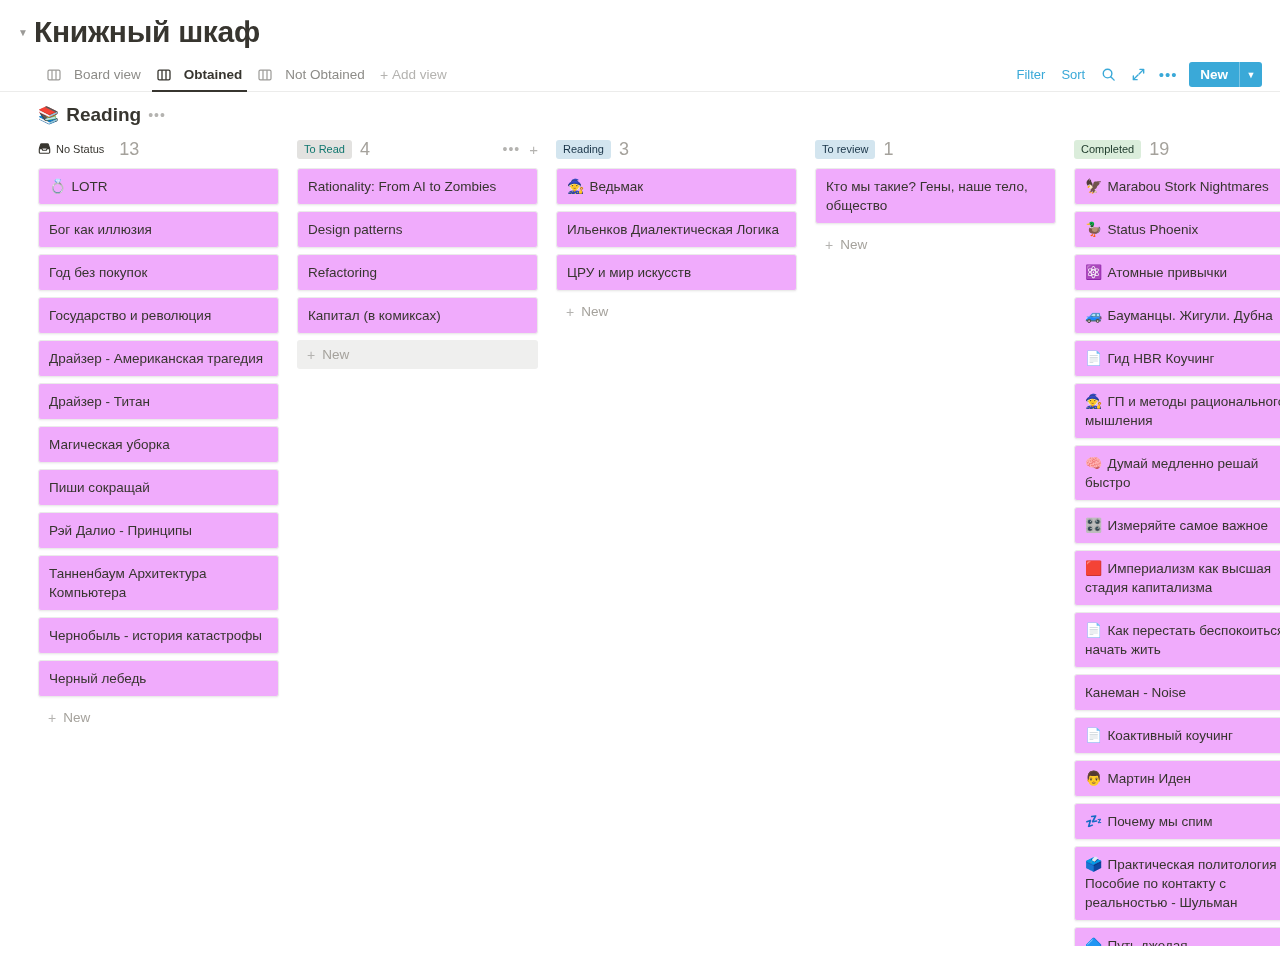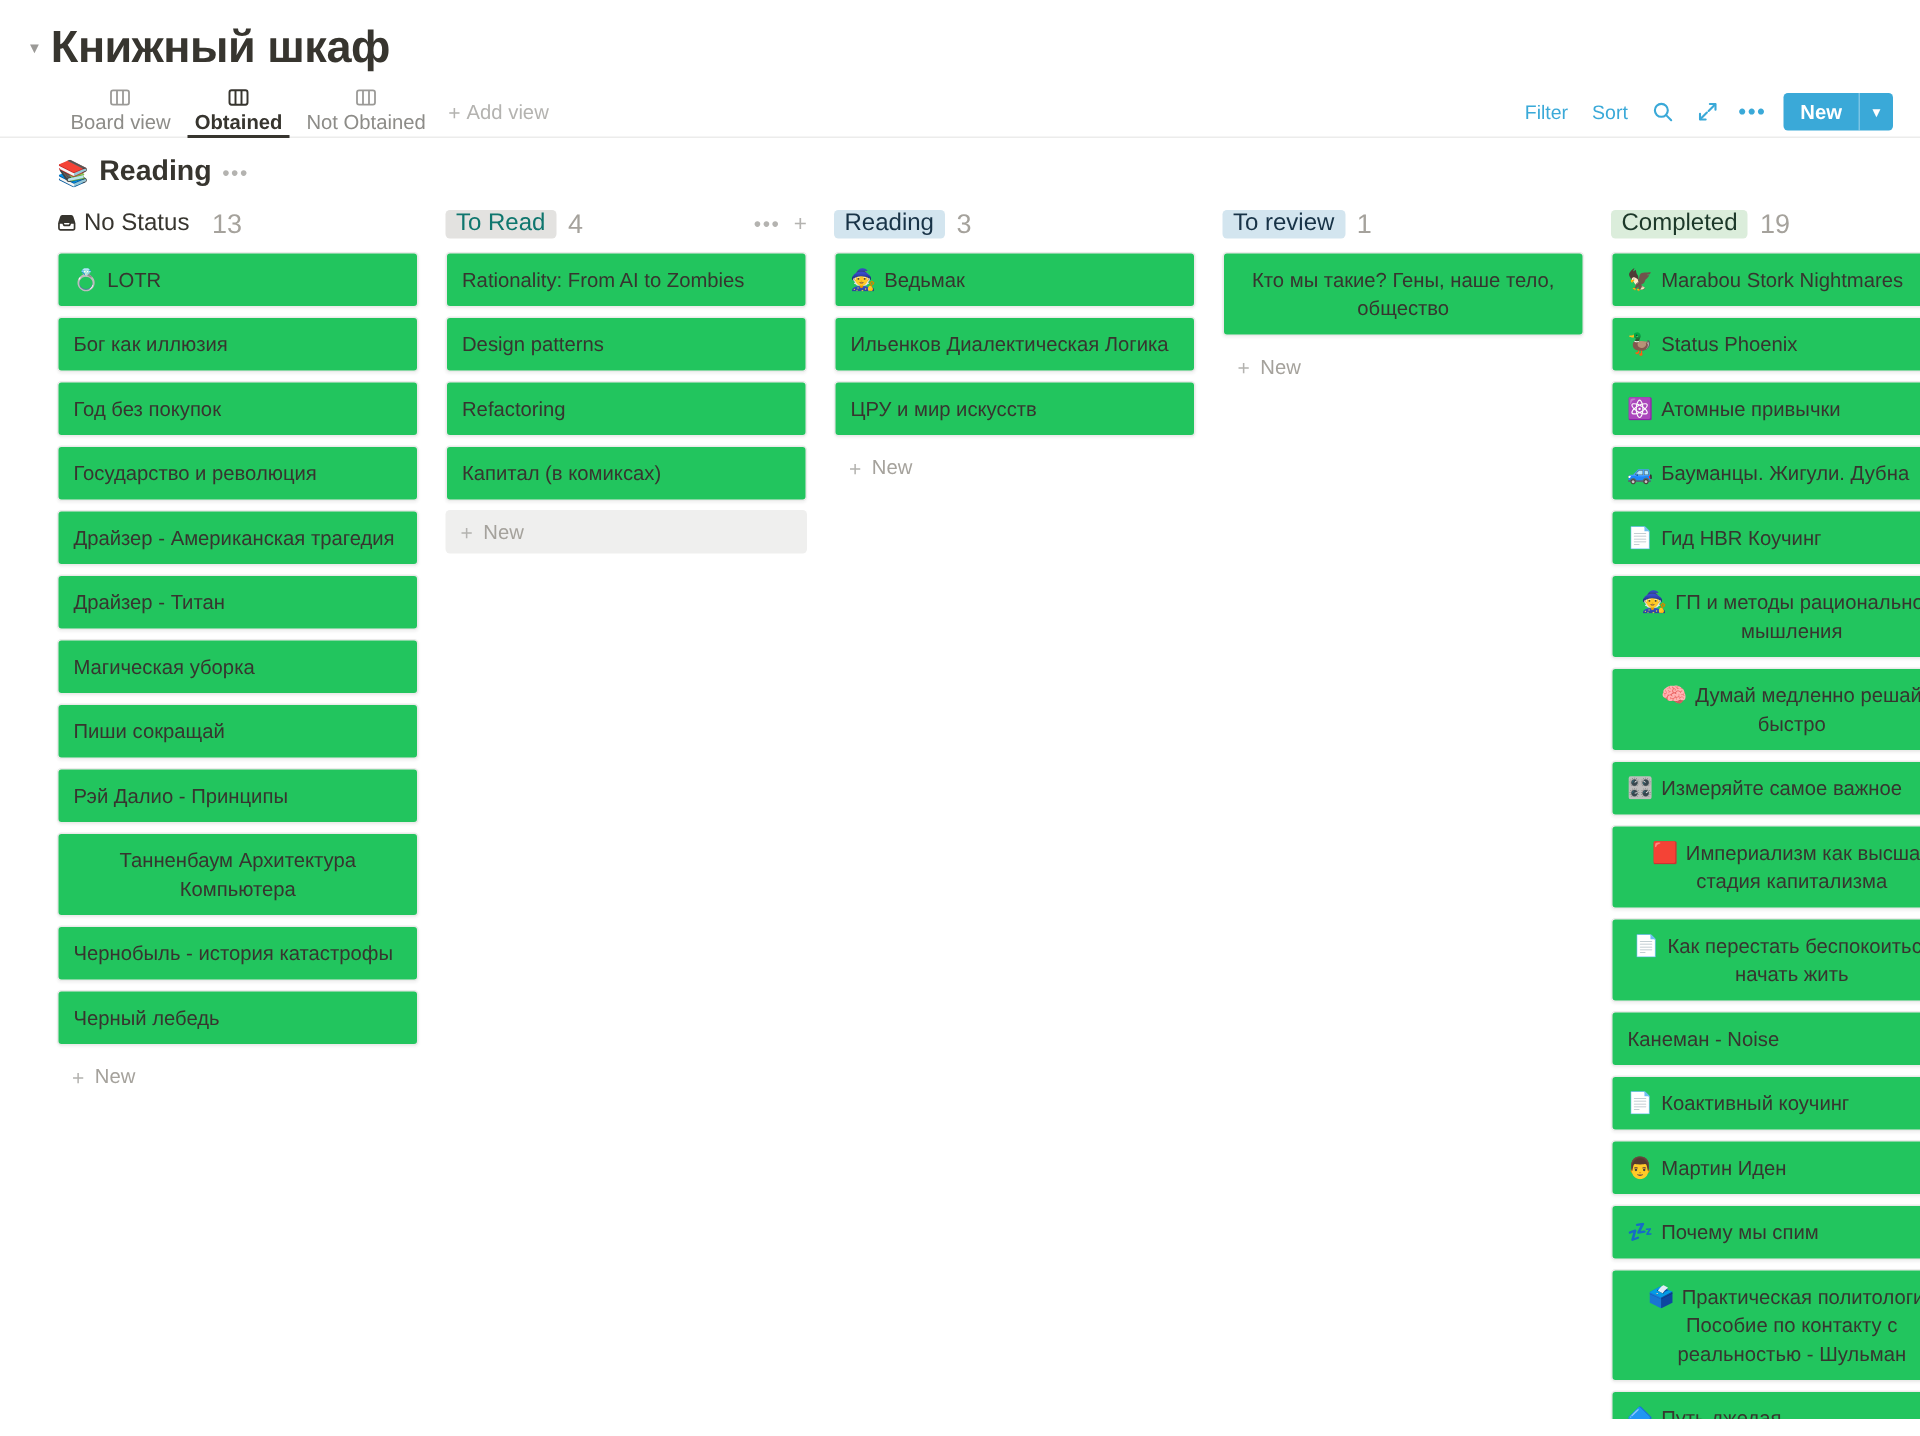--- a/index.html
+++ b/index.html
@@ -41,29 +41,28 @@
     justify-content: space-between;
     padding: 0 18px 0 40px;
     border-bottom: 1px solid #ececeb;
     height: 34px;
     margin-top: 8px;
   }
   .view-tabs { display: flex; align-items: center; gap: 2px; height: 34px; }
   .view-tab {
     display: flex;
     align-items: center;
-    gap: 2px;
+    gap: 13px;
     padding: 0 7px;
     height: 34px;
     font-size: 13.5px;
     color: #8d8c88;
     cursor: pointer;
     position: relative;
     white-space: nowrap;
-    flex-direction: column;
   }
   .view-tab.active { color: #37352f; font-weight: 600; }
   .view-tab.active::after {
     content: "";
     position: absolute;
     left: 2px; right: 2px; bottom: 0;
     height: 2px;
     background: #37352f;
   }
   .tab-ico { display: block; width: 14px; height: 14px; flex: none; }
@@ -125,54 +124,53 @@
     overflow: hidden;
   }
   .column { width: 241px; flex: none; }
   .col-head {
     display: flex; align-items: center;
     height: 26px;
     margin-bottom: 6px;
     position: relative;
   }
   .col-badge {
-    font-size: 16px;
+    font-size: 11px;
     padding: 1px 7px 2px;
     border-radius: 3px;
     line-height: 16px;
     white-space: nowrap;
   }
   .col-badge.plain {
     display: flex; align-items: center; gap: 5px;
     background: transparent; padding-left: 0; color: #37352f;
   }
   .col-count { font-size: 18px; color: #a5a29c; margin-left: 8px; }
   .col-tools {
     margin-left: auto;
     display: flex; align-items: center; gap: 9px;
     color: #b4b3b0;
   }
   .col-tools .dots-ico { font-size: 14px; line-height: 6px; cursor: pointer; }
   .col-tools .plus-glyph { font-size: 15px; cursor: pointer; color: #b4b3b0; }
 
   .card {
-    background: #22c55e;
+    background: #f0abfc;
     border: 1px solid #ebebea;
     border-radius: 3px;
     box-shadow: 0 1px 2px rgba(15,15,15,0.05);
     padding: 8px 10px;
     margin-bottom: 6px;
     font-size: 13.5px;
     line-height: 19px;
     color: #37352f;
     cursor: pointer;
     min-height: 36px;
     display: flex;
     align-items: flex-start;
-    text-align: center;
   }
   .card-inner { display: block; }
   .card-emoji {
     font-size: 14px;
     margin-right: 5px;
     line-height: 19px;
   }
   .card-text { word-wrap: break-word; }
 
   .new-row {

